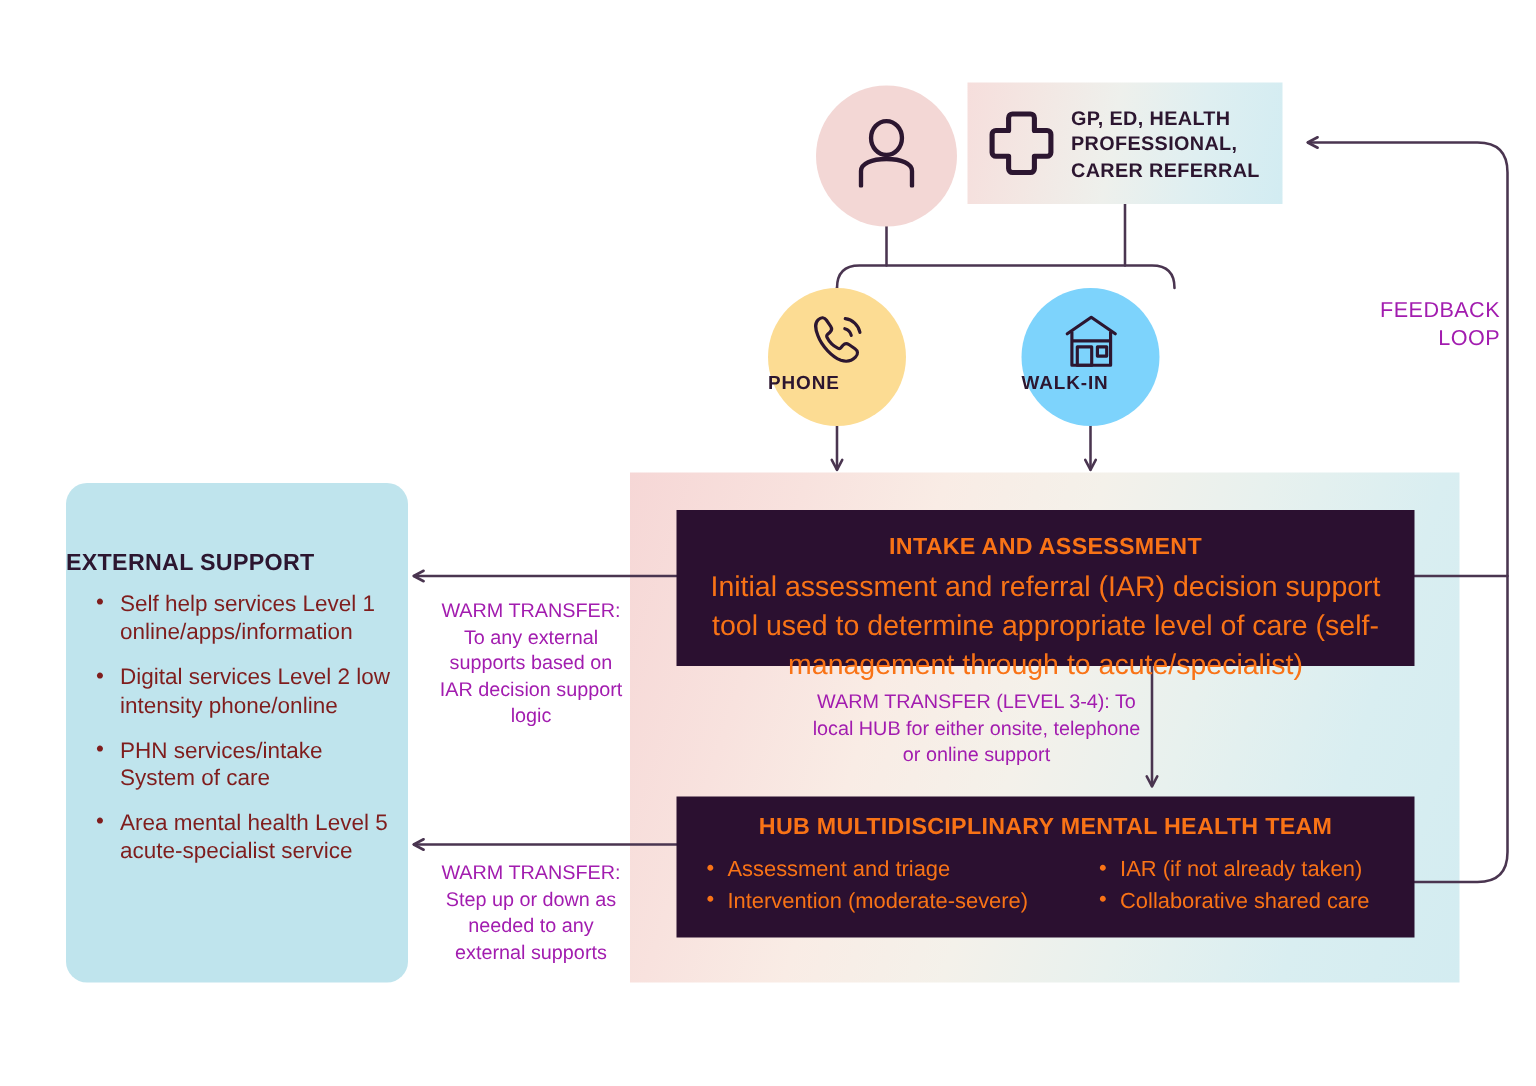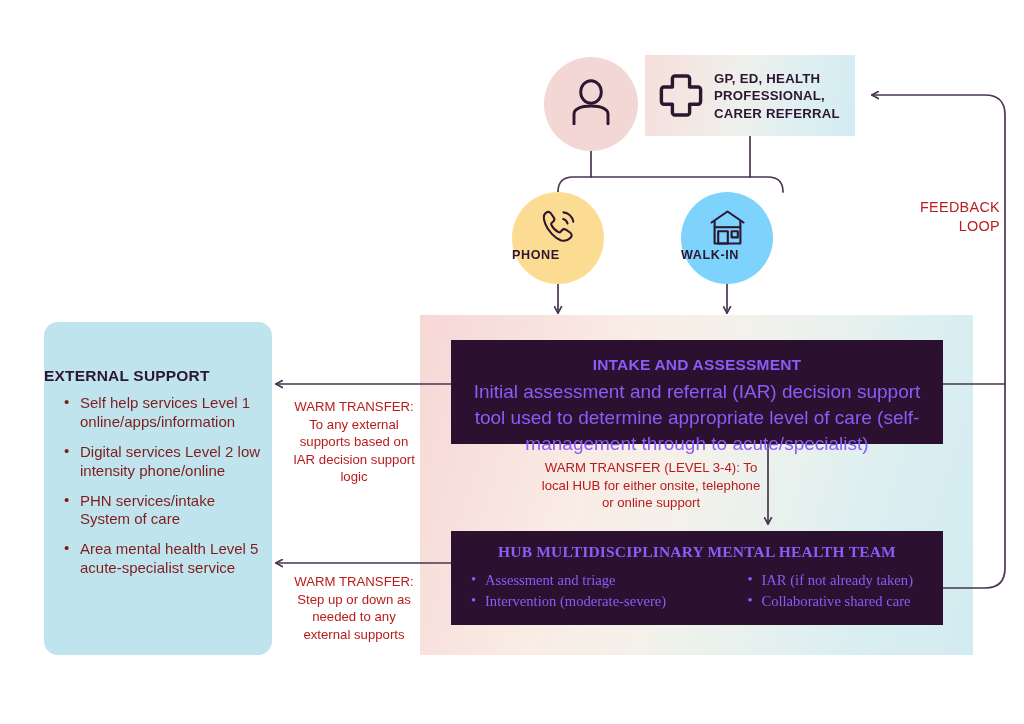--- a/index.html
+++ b/index.html
@@ -73,21 +73,21 @@
   #external-support-list li::before {
     content: "•";
     position: absolute;
     left: 2px; top: -1px;
     font-size: 15px;
   }
 
   
   .dark-box {
     background: #2b1030;
-    color: #8b5cf6;
+    color: #f97316;
   }
   #intake-box {
     left: 451px; top: 340px;
     width: 492px; height: 104px;
   }
   #intake-title {
     position: absolute;
     left: 0; top: 16px;
     width: 492px;
     text-align: center;
@@ -98,21 +98,21 @@
   #intake-body {
     position: absolute;
     left: 12px; top: 39px;
     width: 468px;
     text-align: center;
     font-size: 19px;
     line-height: 1.36;
   }
   #hub-box {
     left: 451px; top: 531px;
-    width: 492px; height: 94px; font-family: Liberation Serif, serif;
+    width: 492px; height: 94px;
   }
   #hub-title {
     position: absolute;
     left: 0; top: 12px;
     width: 492px;
     text-align: center;
     font-weight: bold;
     font-size: 15.5px;
     letter-spacing: .2px;
   }
@@ -215,21 +215,21 @@
     letter-spacing: .6px;
     color: #2c1630;
   }
 
   
   .conn-label {
     position: absolute;
     text-align: center;
     font-size: 13.2px;
     line-height: 1.33;
-    color: #b91c1c;
+    color: #a21caf;
   }
   #warm-transfer-external {
     left: 287px; top: 398px;
     width: 134px;
   }
   #warm-transfer-stepupdown {
     left: 287px; top: 573px;
     width: 134px;
   }
   #warm-transfer-hub {

